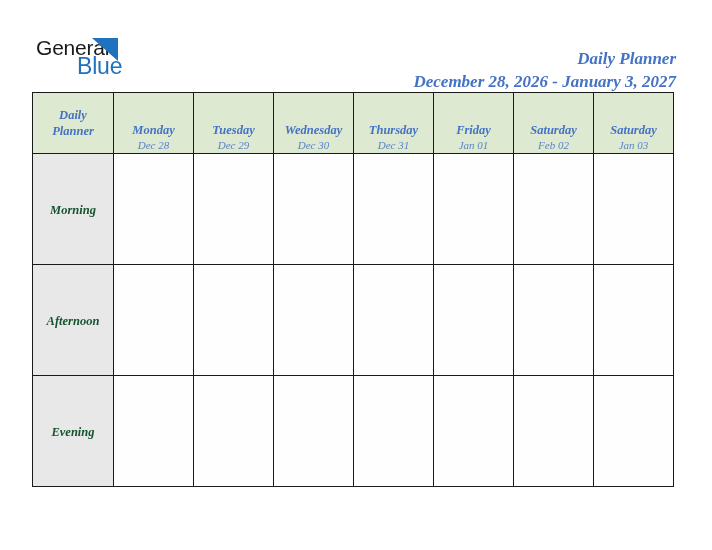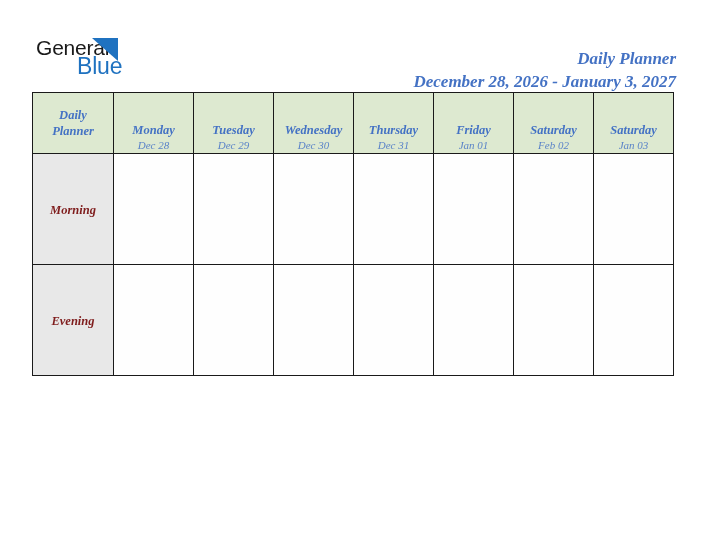--- a/index.html
+++ b/index.html
@@ -148,21 +148,21 @@
     background: #e8e8e8;
     text-align: center;
     vertical-align: middle;
     height: 110px;
   }
   .row-label-text {
     font-family: "Liberation Serif", serif;
     font-size: 12.5px;
     font-style: italic;
     font-weight: bold;
-    color: #7f1d1d;
+    color: #14532d;
   }
   tbody td.slot {
     background: #fefefe;
     height: 110px;
     vertical-align: top;
   }
 </style>
 </head>
 <body>
 
@@ -242,20 +242,32 @@
         <td class="slot"></td>
         <td class="slot"></td>
         <td class="slot"></td>
         <td class="slot"></td>
         <td class="slot"></td>
         <td class="slot"></td>
         <td class="slot"></td>
       </tr>
       <tr>
         <td class="row-label">
+          <span class="row-label-text">Afternoon</span>
+        </td>
+        <td class="slot"></td>
+        <td class="slot"></td>
+        <td class="slot"></td>
+        <td class="slot"></td>
+        <td class="slot"></td>
+        <td class="slot"></td>
+        <td class="slot"></td>
+      </tr>
+      <tr>
+        <td class="row-label">
           <span class="row-label-text">Evening</span>
         </td>
         <td class="slot"></td>
         <td class="slot"></td>
         <td class="slot"></td>
         <td class="slot"></td>
         <td class="slot"></td>
         <td class="slot"></td>
         <td class="slot"></td>
       </tr>

